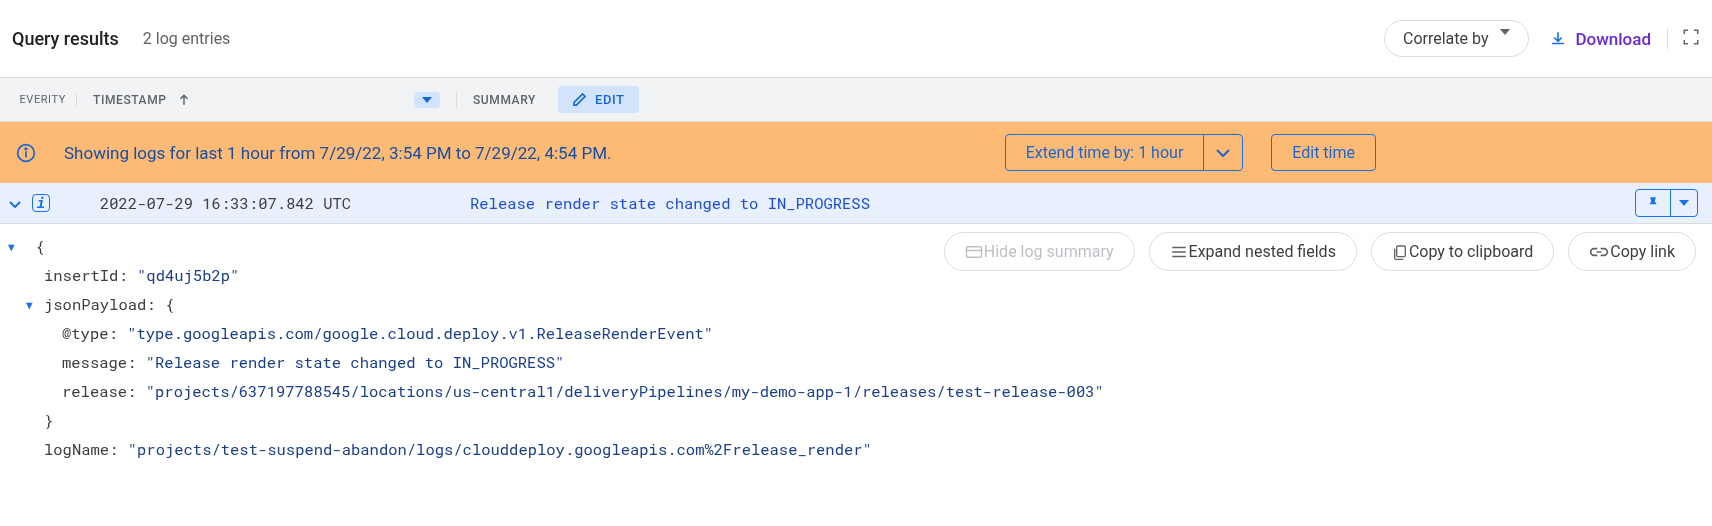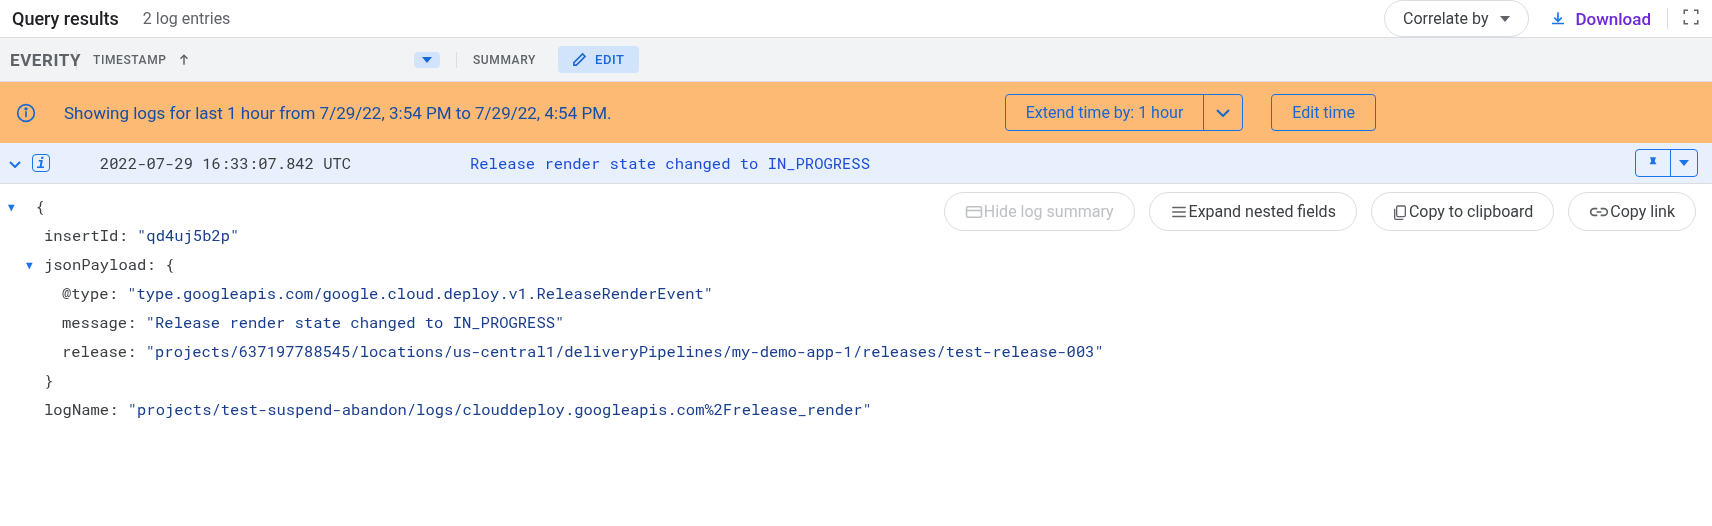--- a/index.html
+++ b/index.html
@@ -1,27 +1,27 @@
 <!DOCTYPE html>
 <html><head>
   <meta charset="utf-8">
   <style>
     * { margin: 0; padding: 0; box-sizing: border-box; }
     body { font-family: 'Google Sans', Roboto, Arial, sans-serif; font-size: 14px; color: #202124; background: #fff; }
     
-    .header-bar { display: flex; align-items: center; padding: 0 12px; border-bottom: 1px solid #dadce0; }
+    .header-bar { display: flex; align-items: center; padding: 20px 12px; border-bottom: 1px solid #dadce0; }
     .title { font-size: 18px; font-weight: 500; color: #202124; margin-right: 24px; }
     .subtitle { font-size: 16px; color: #5f6368; }
     .spacer { flex: 1; }
-    .correlate-btn { display: flex; align-items: center; gap: 12px; background: #fff; border: 1px solid #dadce0; border-radius: 20px; padding: 8px 18px; font-size: 16px; color: #3c4043; cursor: pointer; margin-right: 20px; }
+    .correlate-btn { display: flex; align-items: flex-start; gap: 12px; background: #fff; border: 1px solid #dadce0; border-radius: 20px; padding: 8px 18px; font-size: 16px; color: #3c4043; cursor: pointer; margin-right: 20px; }
     .download-btn { display: flex; align-items: center; gap: 8px; color: #6d28d9; font-size: 17px; cursor: pointer; font-weight: 500; margin-right: 16px; }
     .expand-btn { border-left: 1px solid #dadce0; padding-left: 14px; cursor: pointer; color: #5f6368; }
     
     .columns-bar { display: flex; align-items: center; background: #f1f3f4; border-bottom: 1px solid #dadce0; height: 44px; }
-    .col-severity { width: 77px; padding: 0 10px; font-size: 17px; font-weight: 700; color: #5f6368; letter-spacing: 0.6px; border-right: 1px solid #dadce0; text-align: right; }
+    .col-severity { width: 77px; padding: 0 10px; font-size: 11px; font-weight: 400; color: #5f6368; letter-spacing: 0.6px; border-right: 1px solid #dadce0; text-align: right; }
     .col-timestamp { width: 380px; padding: 0 16px; font-size: 12px; font-weight: 500; color: #5f6368; letter-spacing: 0.6px; display: flex; align-items: center; gap: 10px; border-right: 1px solid #dadce0; }
     .ts-sort { color: #5f6368; }
     .ts-dropdown { margin-left: auto; background: #d2e3fc; border-radius: 4px; padding: 5px 8px; display: flex; align-items: center; cursor: pointer; }
     .col-summary { padding: 0 16px; font-size: 12px; font-weight: 500; color: #5f6368; letter-spacing: 0.6px; display: flex; align-items: center; gap: 22px; }
     .edit-pill { display: flex; align-items: center; gap: 8px; background: #d2e3fc; color: #1967d2; border-radius: 4px; padding: 6px 14px; font-size: 13px; font-weight: 500; letter-spacing: 0.6px; cursor: pointer; }
     
     .info-bar { display: flex; align-items: center; background: #fdba74; padding: 12px 16px; gap: 28px; }
     .info-icon { color: #1967d2; flex-shrink: 0; }
     .info-text { color: #174ea6; font-size: 17px; }
     .extend-group { display: flex; border: 1px solid #1a73e8; border-radius: 4px; overflow: hidden; margin-left: auto; }

